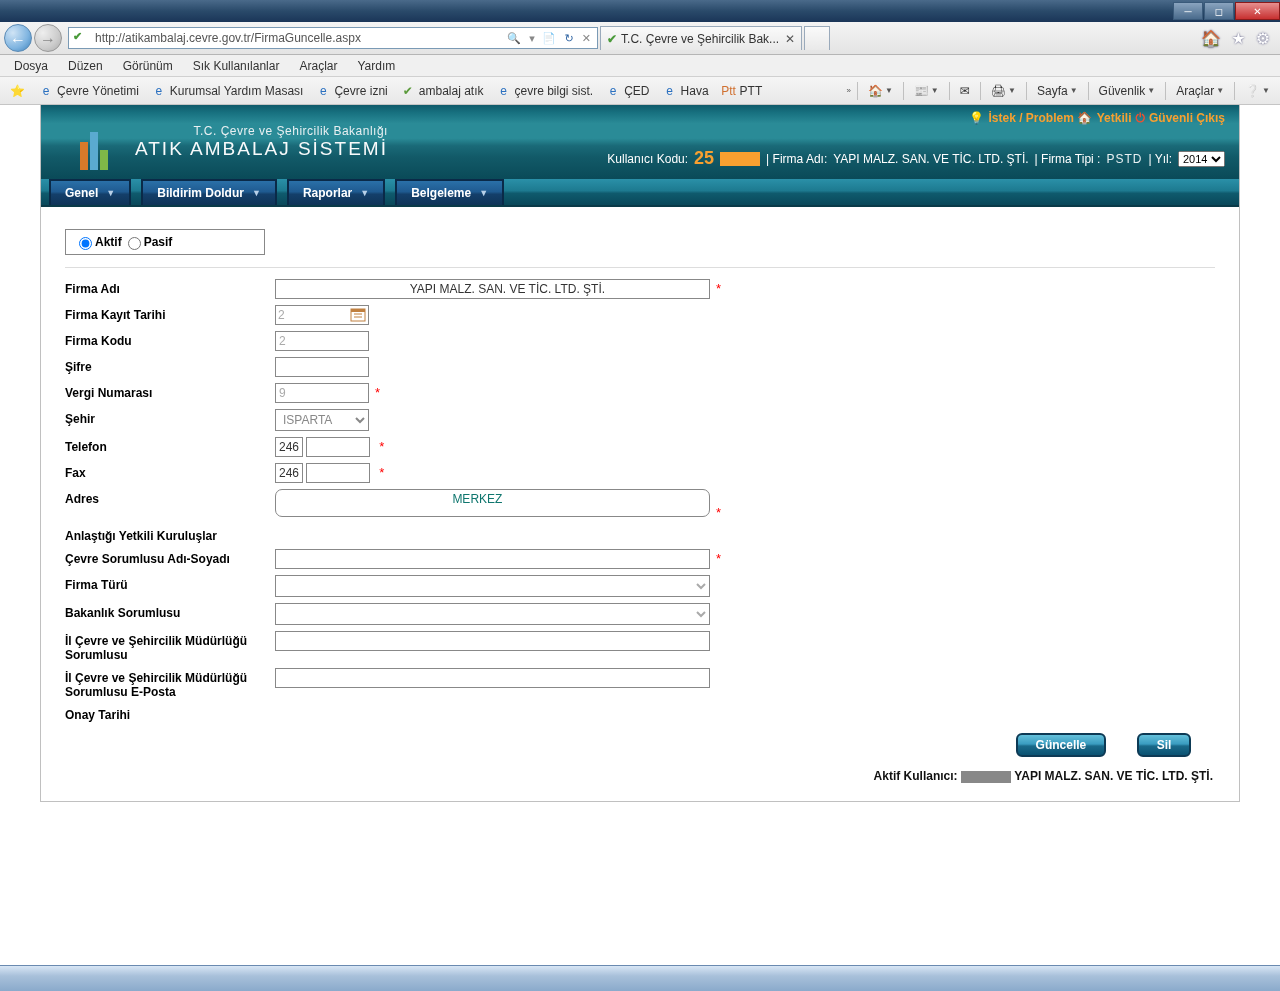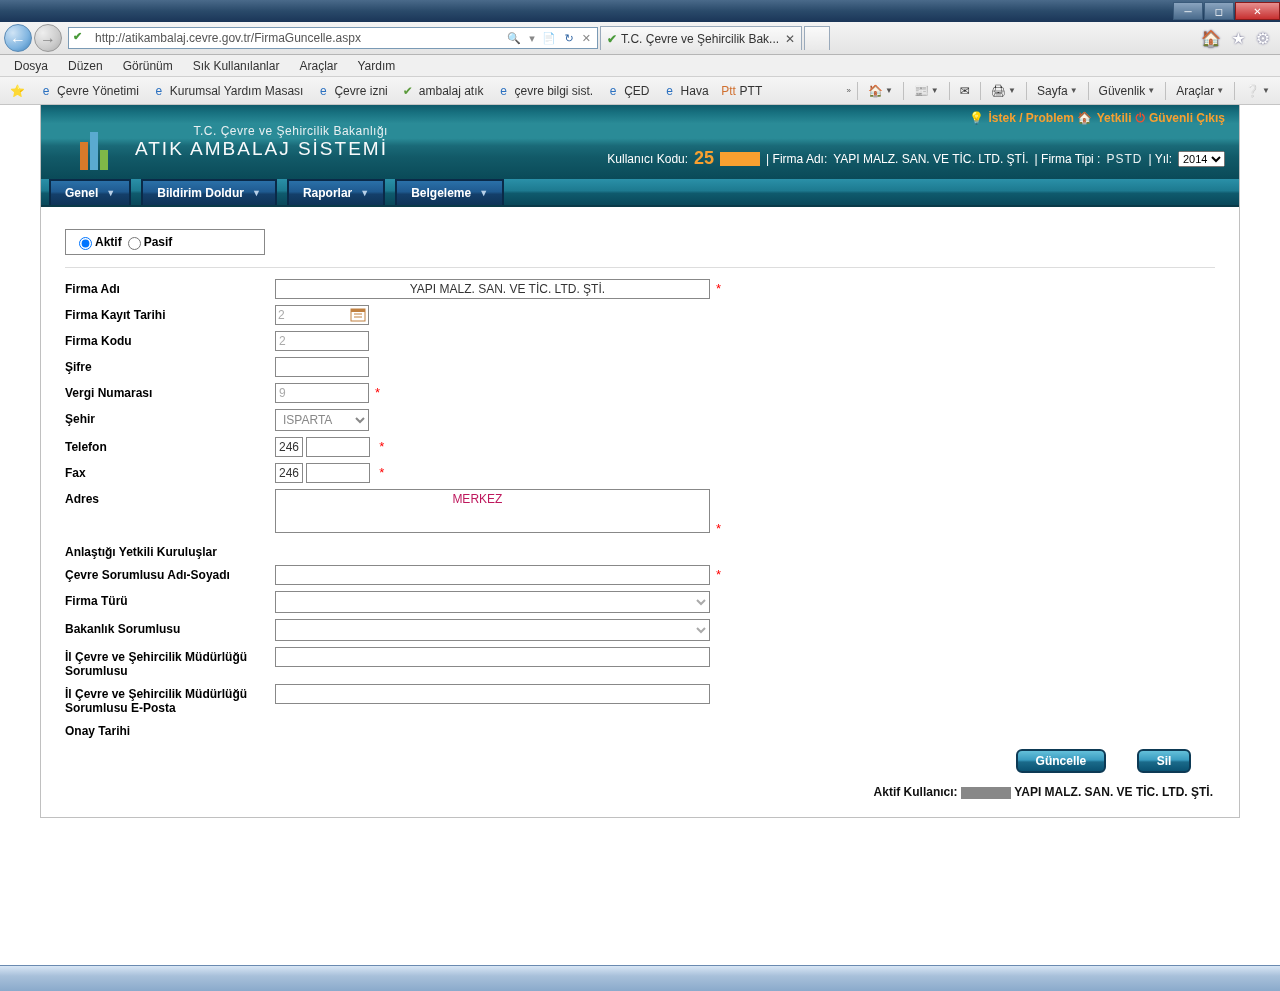--- a/index.html
+++ b/index.html
@@ -184,21 +184,21 @@
     background:#fff;
     font-size:12px;
     padding: 2px 3px;
     color:#aaa;
   }
   .w-wide { width: 435px;}
   .w-sm { width: 94px;}
   .w-phone1 { width:28px;}
   .w-phone2 { width:64px;}
   .w-mid { width: 435px;}
-  textarea.w-adr { width: 435px; height: 44px; resize:none; color:#be185d; font-family:inherit;}
+  textarea.w-adr { width: 435px; height: 28px; resize:none; color:#0f766e; font-family:inherit;border-radius:7px;}
   .date-field { width:94px; display:inline-flex; align-items:center; justify-content:space-between; padding:1px 2px;}
   .date-ico { width:16px;height:16px; display:inline-block; }
   .req { color:#f00; font-size:13px; margin-left:6px;}
   .radio-row { display:flex; align-items:center; font-size:12px; }
   .radio-box { border:1px solid #888; padding:4px 8px; width:200px;}
   .hr-light { border:none; border-top:1px solid #ddd;}
   .action-btns { padding: 8px 0 8px 228px; text-align: right;}
   .btn {
     display:inline-flex; align-items:center; justify-content:center;
     min-width: 90px; height:24px;

